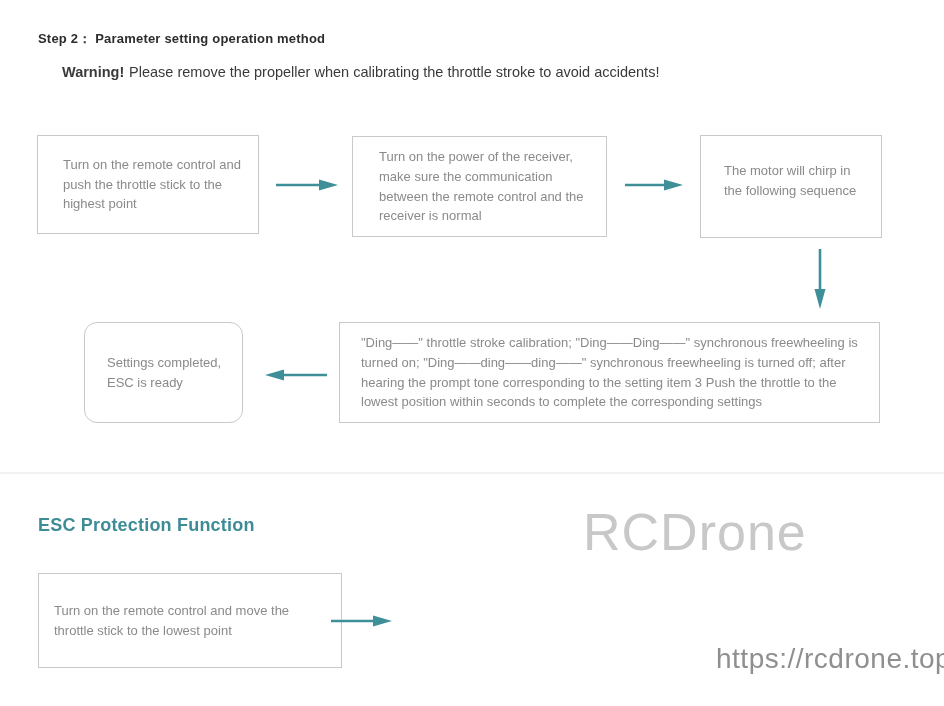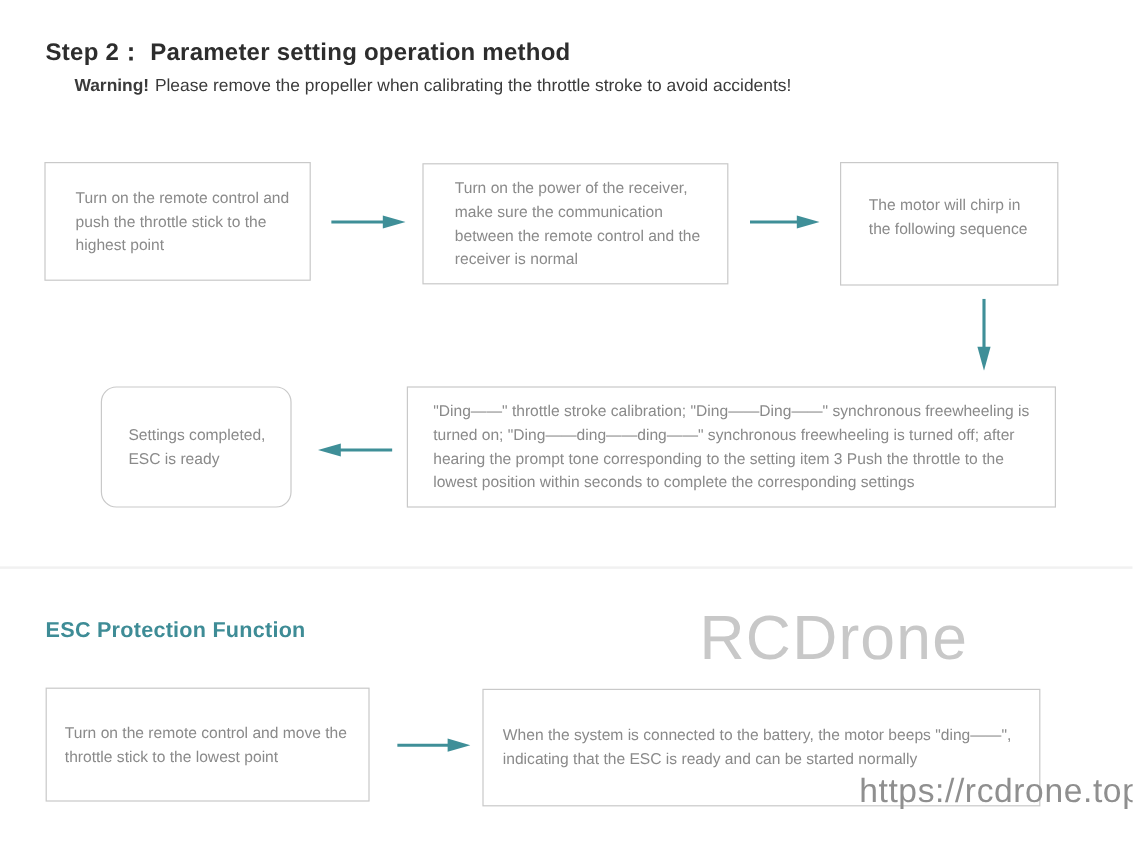--- a/index.html
+++ b/index.html
@@ -7,21 +7,21 @@
     position: relative;
     width: 944px;
     height: 706px;
     background: #ffffff;
     font-family: "Liberation Sans", sans-serif;
     overflow: hidden;
   }
   .step-title {
     position: absolute;
     left: 38px; top: 30px;
-    font-size: 20px;
+    font-size: 13px;
     font-weight: bold;
     color: #2d2d2d;
     letter-spacing: 0.2px;
   }
   .warning-line {
     position: absolute;
     left: 38px; top: 64px;
     font-size: 14.5px;
     color: #3a3a3a;
   }
@@ -37,21 +37,21 @@
     font-size: 13px;
     line-height: 1.52;
     display: flex;
     align-items: center;
   }
   .box1 { left: 37px;  top: 135px; width: 222px; height: 99px;  padding: 0 13px 0 25px; }
   .box2 { left: 352px; top: 136px; width: 255px; height: 101px; padding: 0 9px  0 26px; justify-content: flex-end; }
   .box3 { left: 700px; top: 135px; width: 182px; height: 103px; padding: 0 12px 12px 23px; }
   .box4 { left: 339px; top: 322px; width: 541px; height: 101px; padding: 0 17px 0 21px; }
   .box5 { left: 84px;  top: 322px; width: 159px; height: 101px; padding: 0 8px  0 22px; border-radius: 13px; }
-  .pbox1 { left: 38px;  top: 573px; width: 270px; height: 95px; padding: 0 13px 0 15px; }
+  .pbox1 { left: 38px;  top: 573px; width: 304px; height: 95px; padding: 0 13px 0 15px; }
   .pbox2 { left: 402px; top: 574px; width: 465px; height: 98px; padding: 0 18px 0 16px; }
 
   .arrow { position: absolute; }
   .arrow-1 { left: 276px; top: 177px; }
   .arrow-2 { left: 625px; top: 177px; }
   .arrow-down { left: 812px; top: 249px; }
   .arrow-left { left: 265px; top: 367px; }
   .arrow-3 { left: 331px; top: 613px; }
 
   .divider {
@@ -142,19 +142,16 @@
 
   <div class="fbox pbox1">
     <span>Turn on the remote control and move the throttle stick to the lowest point</span>
   </div>
 
   <svg class="arrow arrow-3" width="61" height="16" viewBox="0 0 61 16">
     <line x1="0" y1="8" x2="44" y2="8" stroke-width="2.6" stroke="#3F8F98"></line>
     <polygon points="42,2.5 61,8 42,13.5" fill="#3F8F98"></polygon>
   </svg>
 
-  <div class="fbox pbox2">
-    <span>When the system is connected to the battery, the motor beeps "ding——", indicating that the ESC is ready and can be started normally</span>
-  </div>
 
   <div class="site-url">https://rcdrone.top/</div>
 
 </div>
 
 </body></html>

